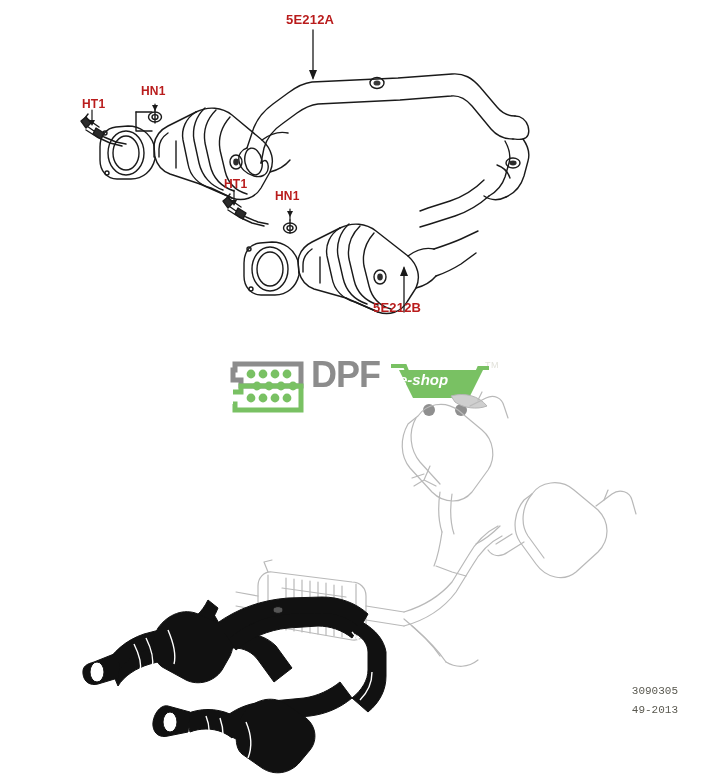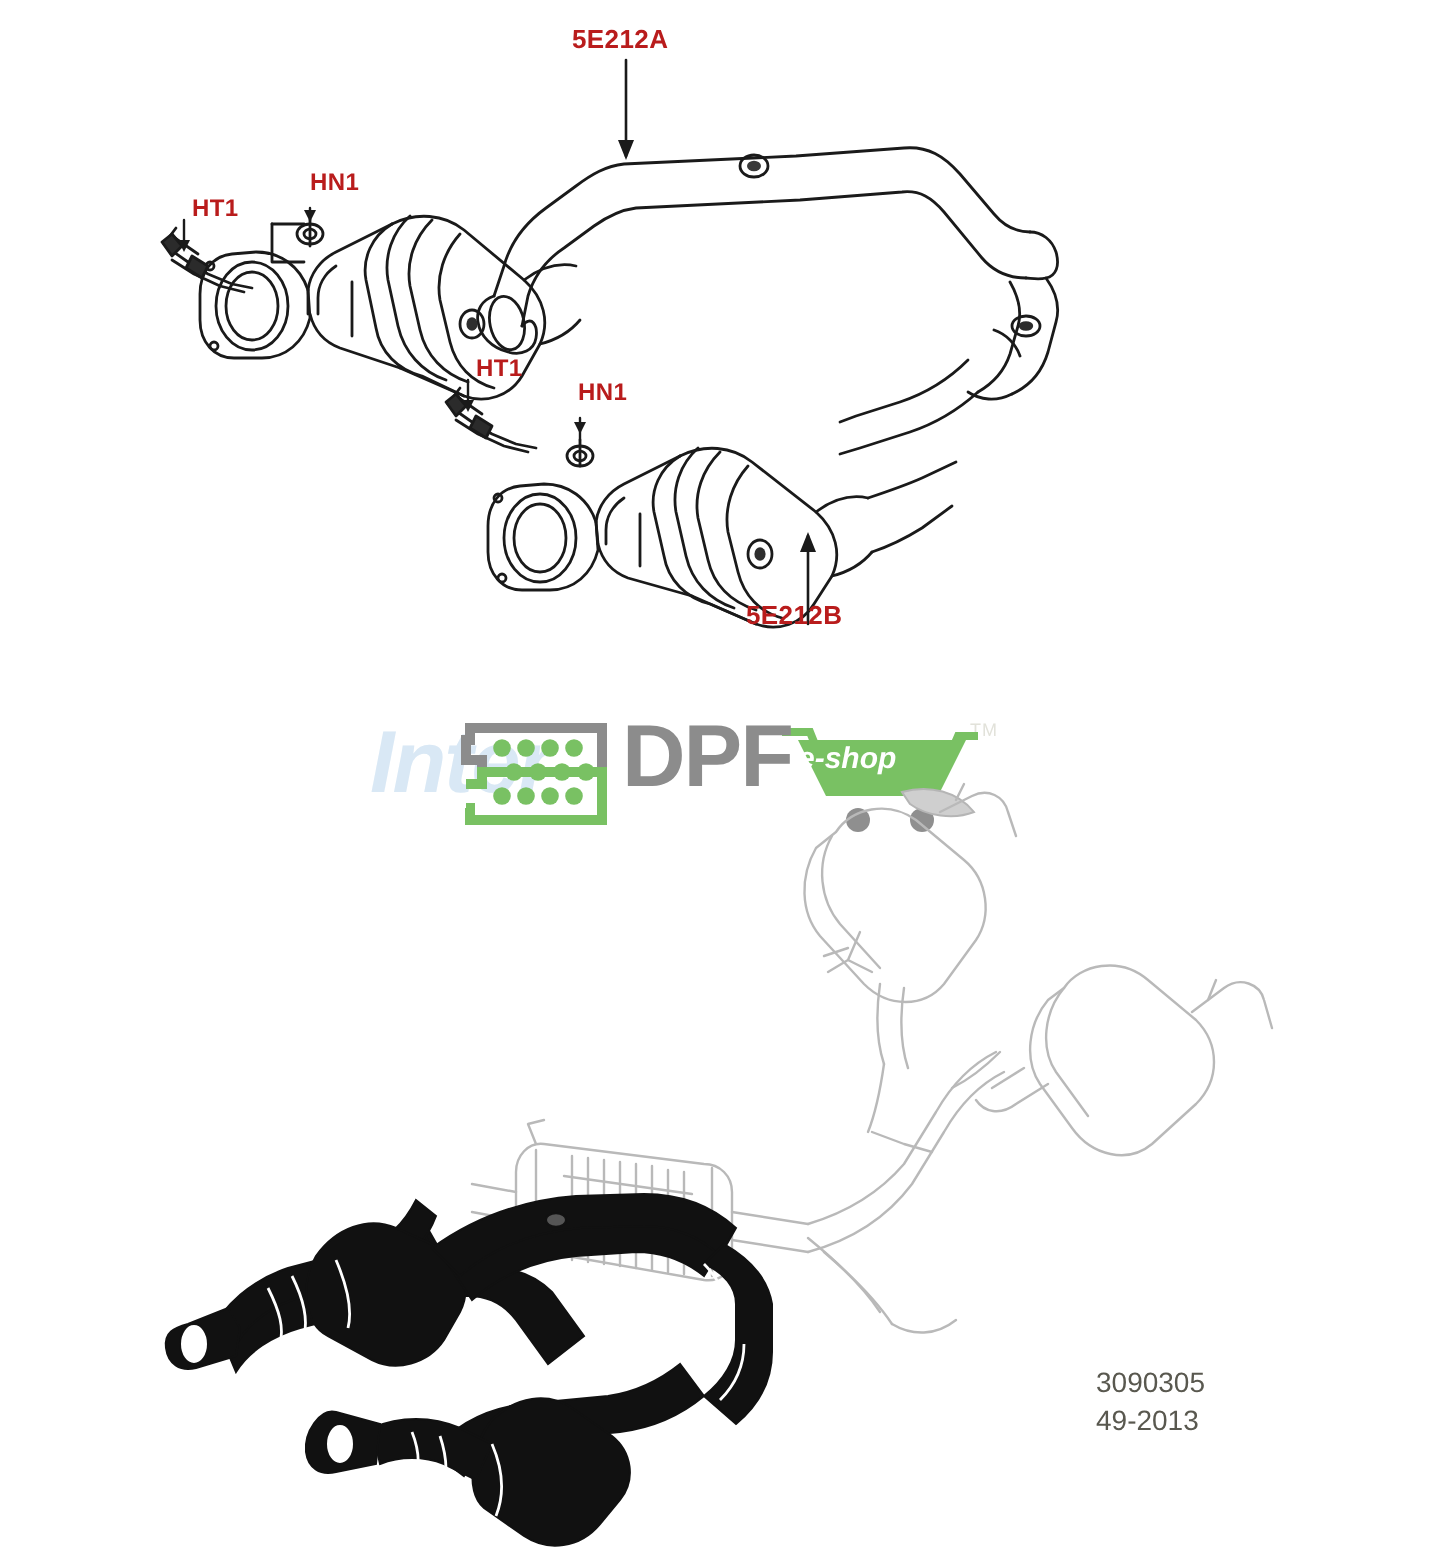--- a/index.html
+++ b/index.html
@@ -32,21 +32,21 @@
   .callout {
     position: absolute;
     font-family: "Liberation Sans", sans-serif;
     font-weight: bold;
     color: #b91c1c;
     white-space: nowrap;
     letter-spacing: 0.2px;
     line-height: 1;
   }
   .callout.lg { font-size: 13px; }
-  .callout.sm { font-size: 12px; margin-left: 14px; }
+  .callout.sm { font-size: 12px; }
 
   
   #watermark {
     position: absolute;
     left: 183px;
     top: 352px;
     width: 320px;
     height: 72px;
     pointer-events: none;
   }
@@ -68,21 +68,21 @@
     top: 8px;
     font-size: 9px;
     font-weight: normal;
     color: #e2e2da;
     letter-spacing: 0.5px;
   }
   #wm-dpf {
     position: absolute;
     left: 128px;
     top: 5px;
-    font-size: 44px;
+    font-size: 36px;
     font-weight: bold;
     color: #8c8c8c;
     letter-spacing: -1px;
     line-height: 1;
   }
   #wm-parts {
     position: absolute;
     left: 128px;
     top: 33px;
     font-size: 36px;
@@ -102,23 +102,23 @@
     line-height: 1;
     z-index: 4;
   }
 
   
   #code-block {
     position: absolute;
     left: 548px;
     top: 682px;
     width: 130px;
-    text-align: left;
-    font-family: Liberation Sans, sans-serif;
-    font-size: 14px;
+    text-align: right;
+    font-family: Liberation Mono, monospace;
+    font-size: 11px;
     color: #59584f;
     line-height: 18.5px;
   }
   #code-block div { white-space: nowrap; }
 </style>
 </head>
 <body>
 
 <div id="page">
 
@@ -290,21 +290,20 @@
         <path d="M313,30 L313,78"></path>
         <path d="M309,70 L313,80 L317,70 Z" fill="#1a1a1a" stroke="none"></path>
 
         <path d="M404,312 L404,268"></path>
         <path d="M400,276 L404,266 L408,276 Z" fill="#1a1a1a" stroke="none"></path>
       </g>
     </g>
   </svg>
 
   <div id="watermark">
-    <div id="wm-back-text">Inter</div>
     <div id="wm-tm">TM</div>
 
     <svg width="320" height="72" viewBox="0 0 320 72" style="position:absolute;left:0;top:0;">
 
       <g>
         <path d="M50,18 L52,18 L52,12 L118,12 L118,34 L58,34 L58,28 L50,28 Z" fill="none" stroke="#8c8c8c" stroke-width="5"></path>
         <path d="M50,40 L58,40 L58,34 L118,34 L118,58 L52,58 L52,52 L50,52" fill="none" stroke="#79c163" stroke-width="5"></path>
         <g fill="#79c163">
           <circle cx="68" cy="22" r="4.4"></circle>
             <circle cx="80" cy="22" r="4.4"></circle>

